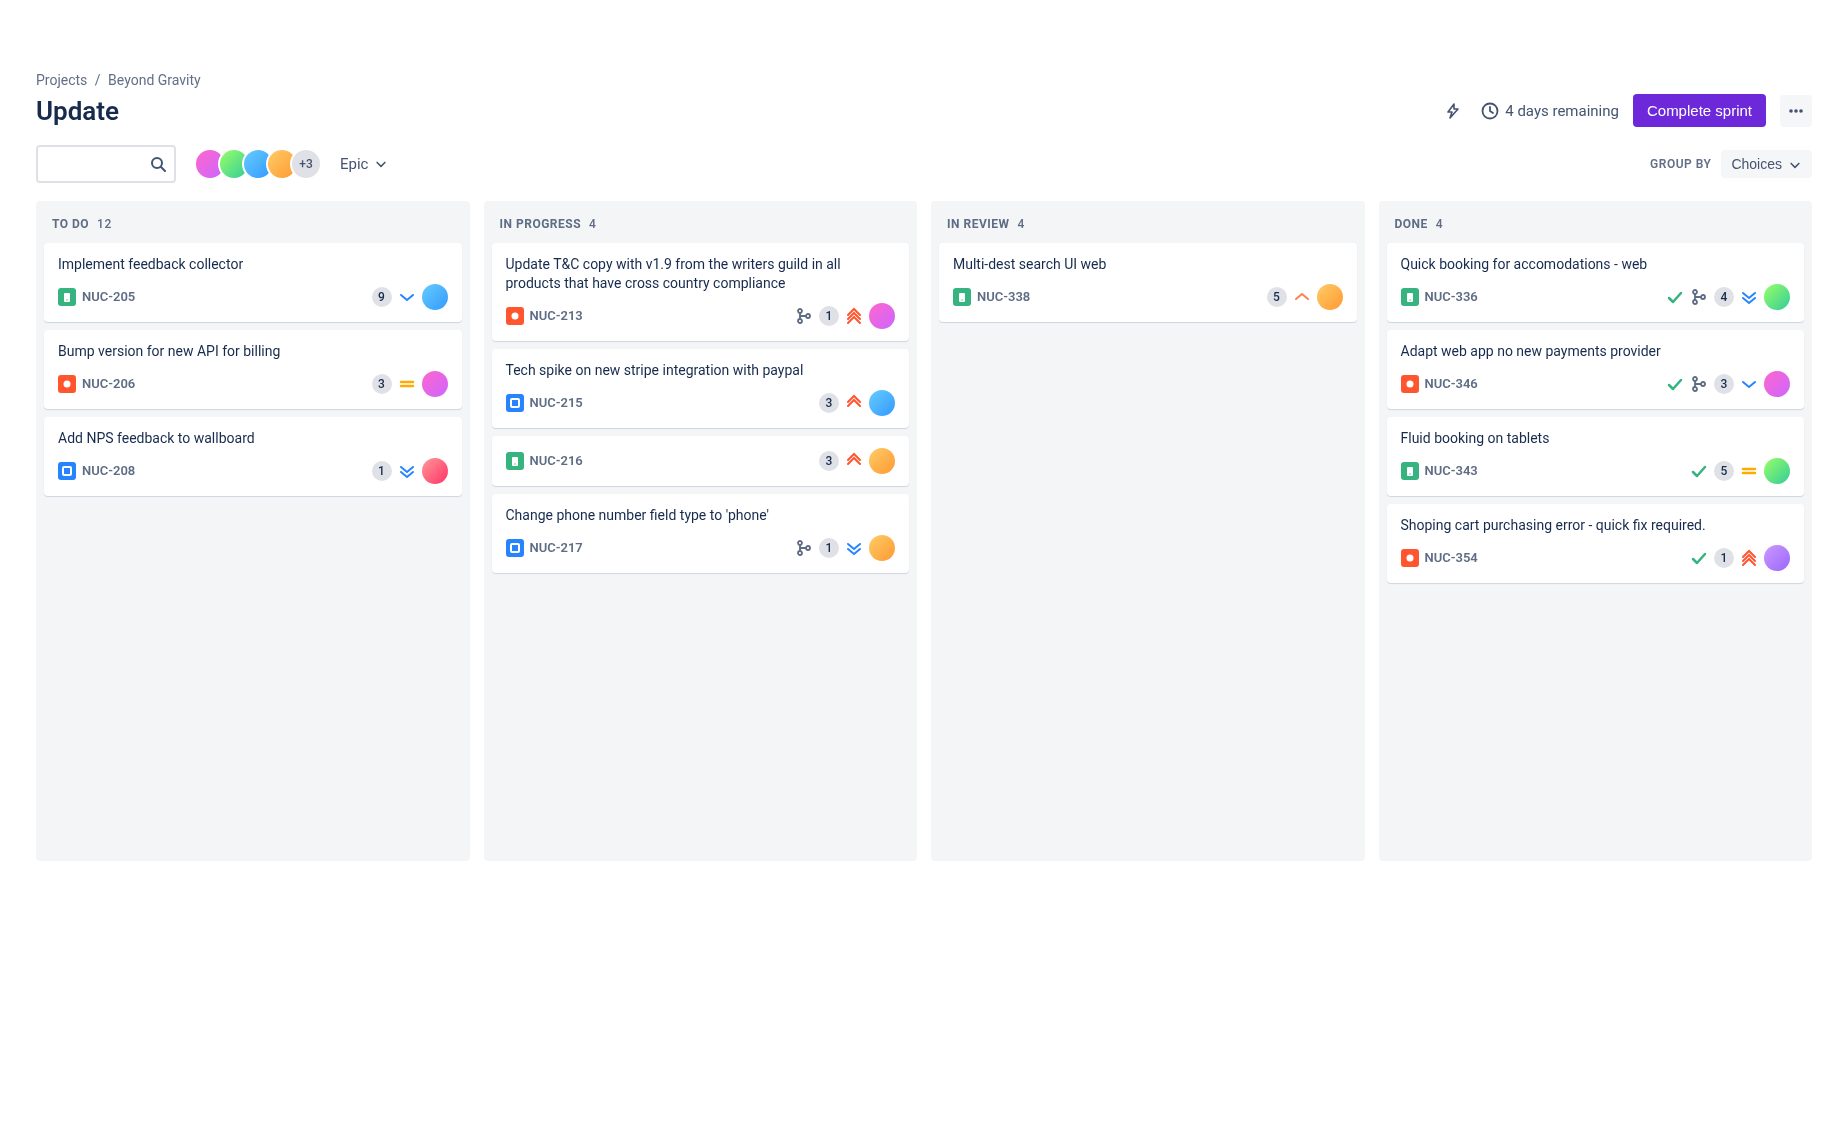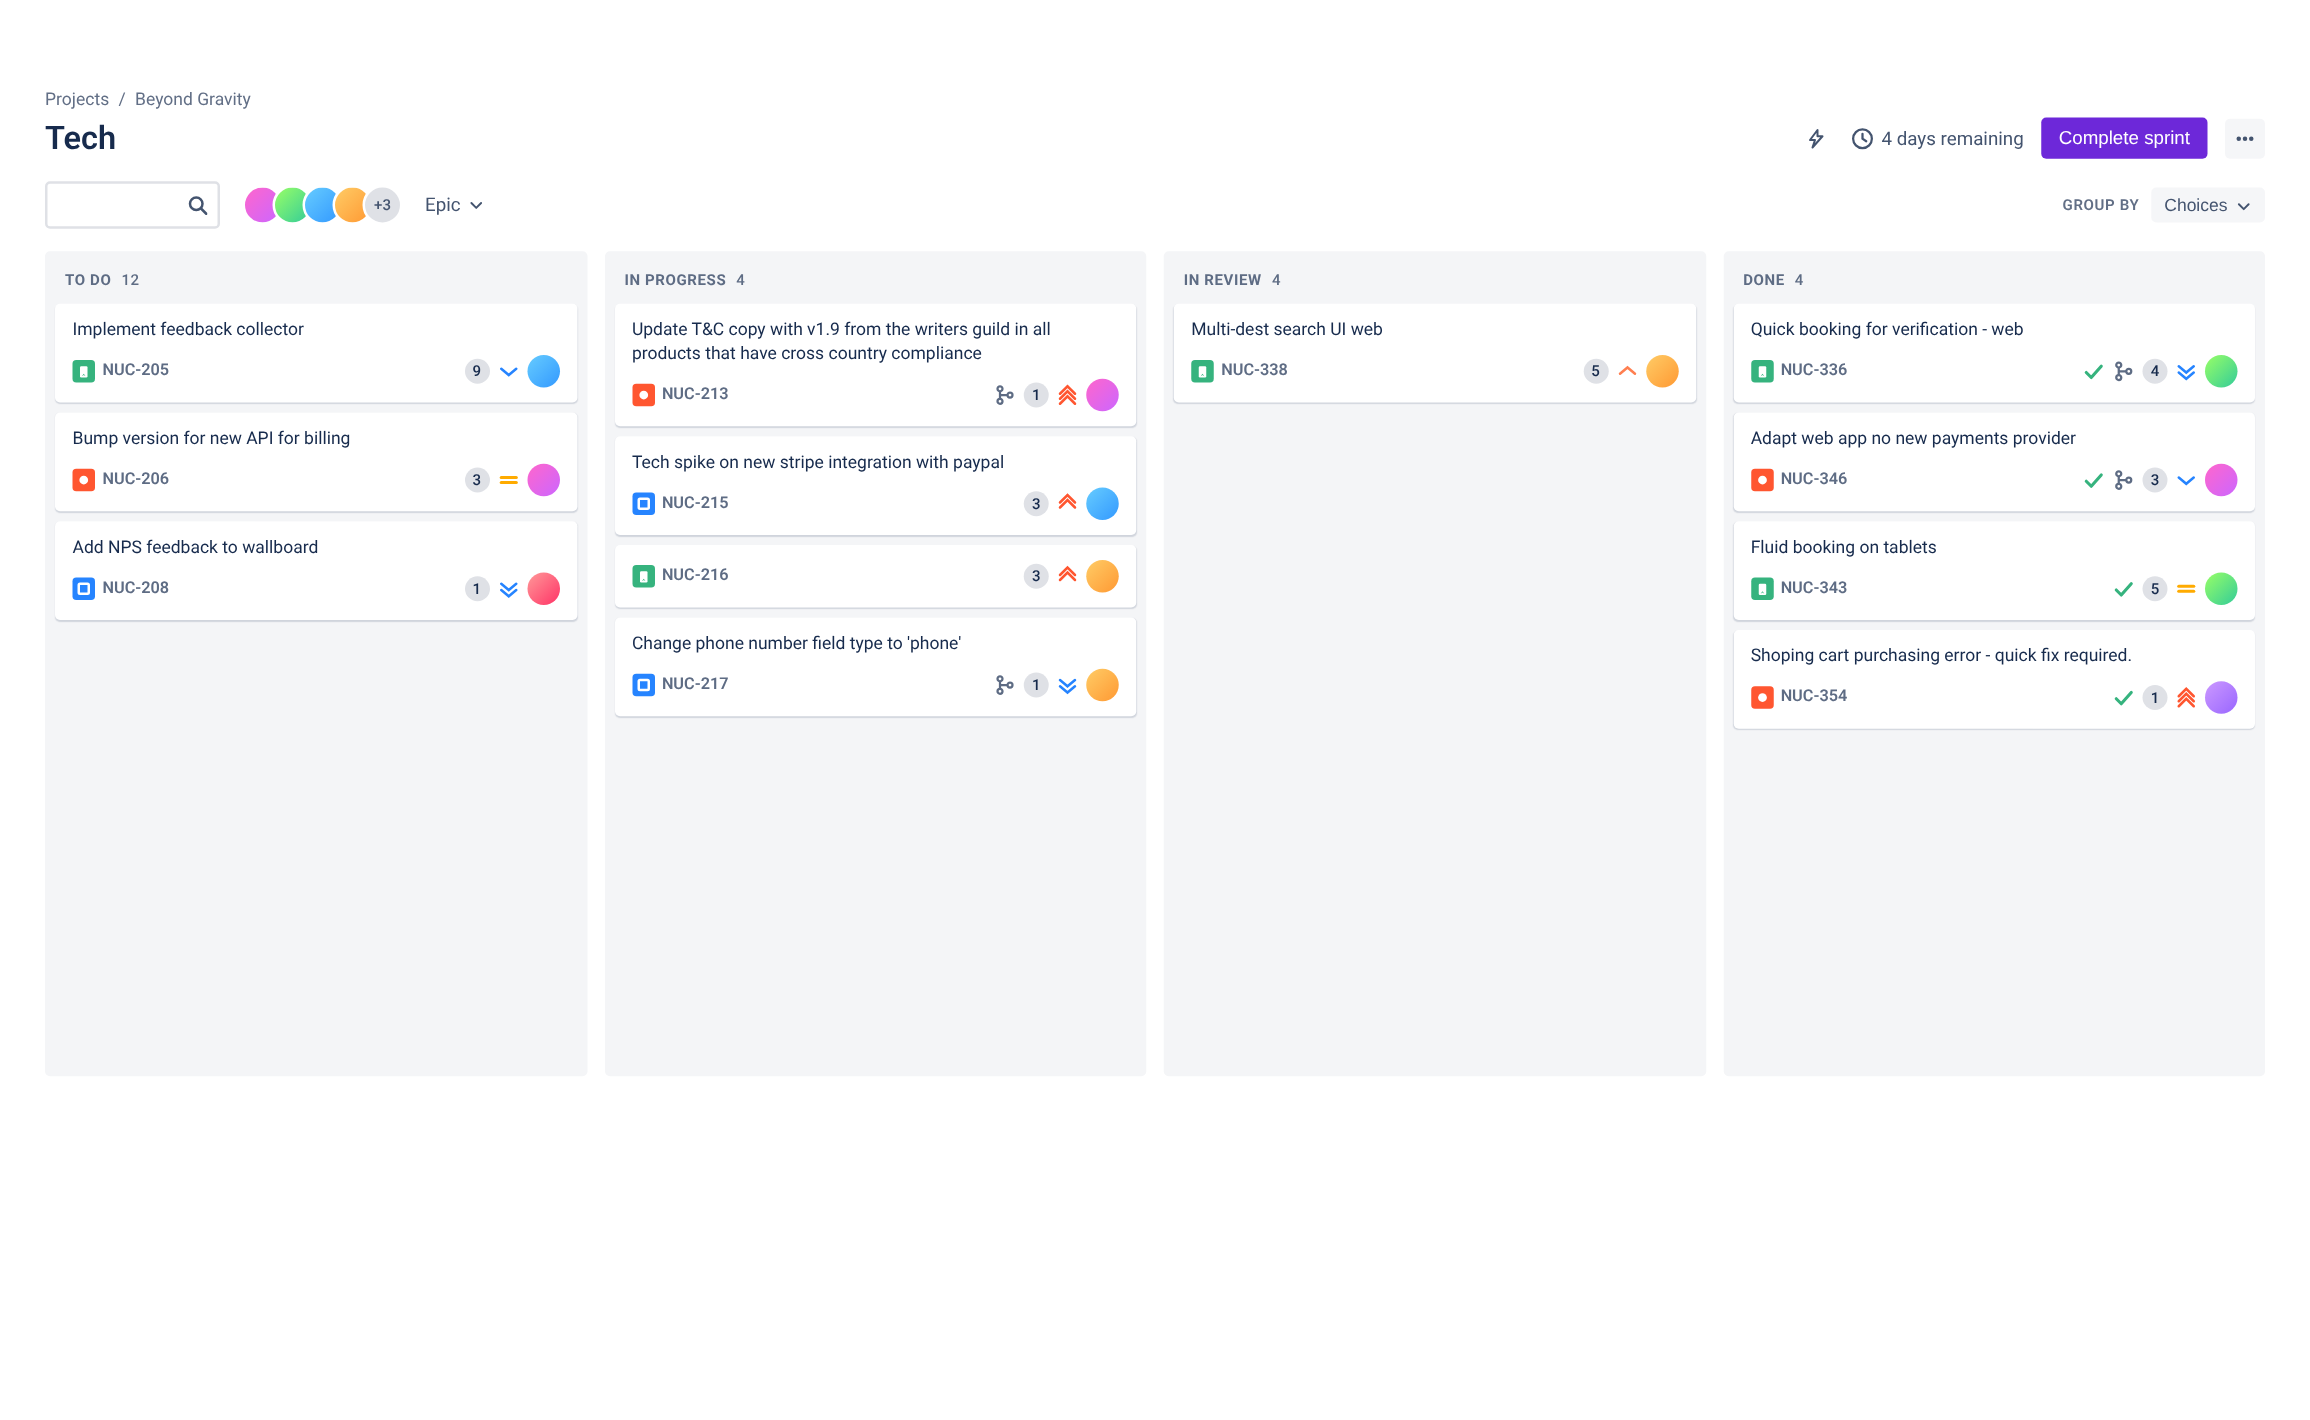--- a/index.html
+++ b/index.html
@@ -146,21 +146,21 @@
   </defs>
 </svg>
 
 <div class="breadcrumb">
   <a href="#" style="color:#626F86">Projects</a>
   <span class="sep">/</span>
   <a href="#" style="color:#626F86">Beyond Gravity</a>
 </div>
 
 <div class="title-row">
-  <h1 class="page-title">Tech</h1>
+  <h1 class="page-title">Update</h1>
   <div class="title-actions">
     <button class="icon-btn">
       <svg width="18" height="18" viewBox="0 0 18 18">
           <use href="#i-bolt"></use>
         </svg>
     </button>
     <span class="remaining">
       <svg width="18" height="18" viewBox="0 0 18 18">
           <use href="#i-clock"></use>
         </svg>
@@ -420,21 +420,21 @@
         </div>
       </div>
   </div>
   <div class="column">
     <div class="col-header">
       <span>DONE</span>
       <span class="col-count">4</span>
     </div>
     <div>
         <div class="card">
-          <div class="card-title">Quick booking for verification - web</div>
+          <div class="card-title">Quick booking for accomodations - web</div>
           <div class="card-footer">
             <span class="card-key">
               <span class="itype story">
                 <svg width="12" height="12" viewBox="0 0 12 12">
                   <use href="#t-story"></use>
                 </svg>
               </span>
               <span>NUC-336</span>
             </span>
             <span class="card-meta">

